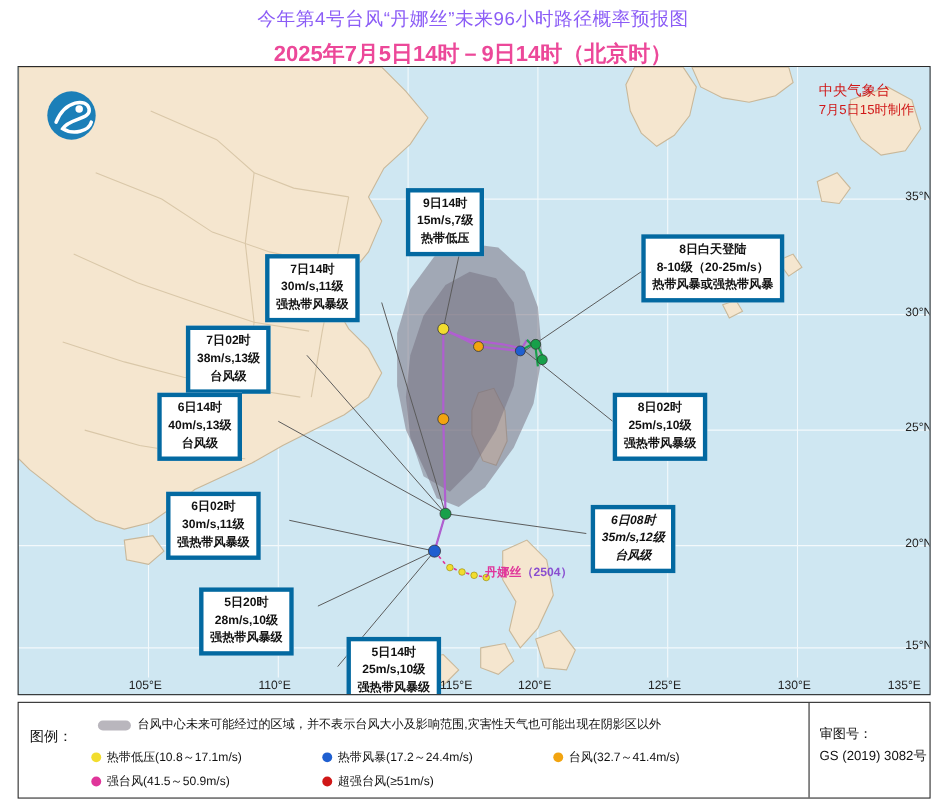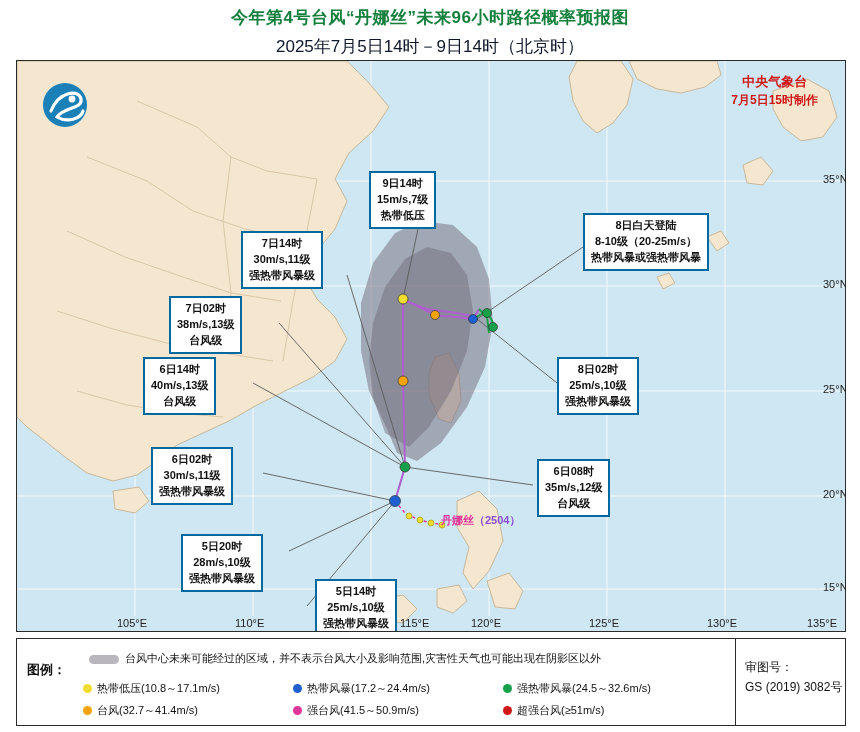--- a/index.html
+++ b/index.html
@@ -9,61 +9,61 @@
     font-family:"Liberation Sans","DejaVu Sans",sans-serif;
     color:#111;
     position:relative;
     overflow:hidden;
   }
   
   #title-block{
     position:absolute;left:0;top:6px;width:860px;text-align:center;
   }
   #title-main{
-    font-size:17px;font-weight:bold;letter-spacing:.5px;color:#15803d;
+    font-size:17px;font-weight:normal;letter-spacing:.5px;color:#8b5cf6;
   }
   #title-sub{
-    font-size:17px;font-weight:normal;margin-top:6px;color:#0f172a;
+    font-size:20px;font-weight:bold;margin-top:6px;color:#ec4899;
   }
   
   #map-frame{
     position:absolute;left:16px;top:60px;width:828px;height:570px;
     border:1px solid #2b2b2b;background:#cfe7f2;overflow:hidden;
   }
   #map-svg{position:absolute;left:0;top:0;}
   
   .axis-label{
     position:absolute;font-size:11px;color:#222;
   }
   
   #agency-stamp{
-    position:absolute;right:27px;top:12px;text-align:center;
-    color:#d01717;font-weight:bold;line-height:1.45;
+    position:absolute;right:14px;top:12px;
+    color:#d01717;font-weight:normal;line-height:1.45;
   }
   #agency-name{font-size:13px;}
   #agency-time{font-size:12px;}
   
   .callout{
-    position:absolute;background:#ffffff;border:2px solid #0369a1;
+    position:absolute;background:#ffffff;border:4px solid #0369a1;
     padding:3px 6px;font-size:11px;line-height:1.45;text-align:center;
     color:#111;white-space:nowrap;font-weight:bold;
   }
   .callout div{white-space:nowrap;}
   
   #storm-name{
     position:absolute;font-size:11px;font-weight:bold;color:#e0359a;
   }
   #storm-name .num{color:#8a4fd0;}
   
   #legend{
     position:absolute;left:16px;top:638px;width:828px;height:86px;
     border:1px solid #2b2b2b;background:#fff;
   }
   #legend-title{
-    position:absolute;left:10px;top:22px;font-size:13px;font-weight:bold;
+    position:absolute;left:10px;top:22px;font-size:13px;font-weight:normal;
   }
   #legend-note{
     position:absolute;left:72px;top:12px;font-size:11px;color:#111;
   }
   .legend-swatch{
     display:inline-block;width:30px;height:9px;border-radius:5px;
     background:#b9b6bd;vertical-align:middle;margin-right:6px;
   }
   .legend-grid{
     position:absolute;left:66px;top:38px;width:590px;
@@ -228,21 +228,21 @@
   <div class="callout" style="left:126px;top:296px;">
     <div>6日14时</div>
     <div>40m/s,13级</div>
     <div>台风级</div>
   </div>
   <div class="callout" style="left:134px;top:386px;">
     <div>6日02时</div>
     <div>30m/s,11级</div>
     <div>强热带风暴级</div>
   </div>
-  <div class="callout" style="left:520px;top:398px;">
+  <div class="callout" style="left:520px;top:398px;font-style:italic;">
     <div>6日08时</div>
     <div>35m/s,12级</div>
     <div>台风级</div>
   </div>
   <div class="callout" style="left:164px;top:473px;">
     <div>5日20时</div>
     <div>28m/s,10级</div>
     <div>强热带风暴级</div>
   </div>
   <div class="callout" style="left:298px;top:518px;">
@@ -276,24 +276,20 @@
   <div class="legend-grid">
     <div class="legend-item">
       <span class="dot" style="background:#f2dd2e"></span>
       <span>热带低压(10.8～17.1m/s)</span>
     </div>
     <div class="legend-item">
       <span class="dot" style="background:#1f5fd0"></span>
       <span>热带风暴(17.2～24.4m/s)</span>
     </div>
     <div class="legend-item">
-      <span class="dot" style="background:#17a04a"></span>
-      <span>强热带风暴(24.5～32.6m/s)</span>
-    </div>
-    <div class="legend-item">
       <span class="dot" style="background:#f2a40f"></span>
       <span>台风(32.7～41.4m/s)</span>
     </div>
     <div class="legend-item">
       <span class="dot" style="background:#e0359a"></span>
       <span>强台风(41.5～50.9m/s)</span>
     </div>
     <div class="legend-item">
       <span class="dot" style="background:#d01717"></span>
       <span>超强台风(≥51m/s)</span>

